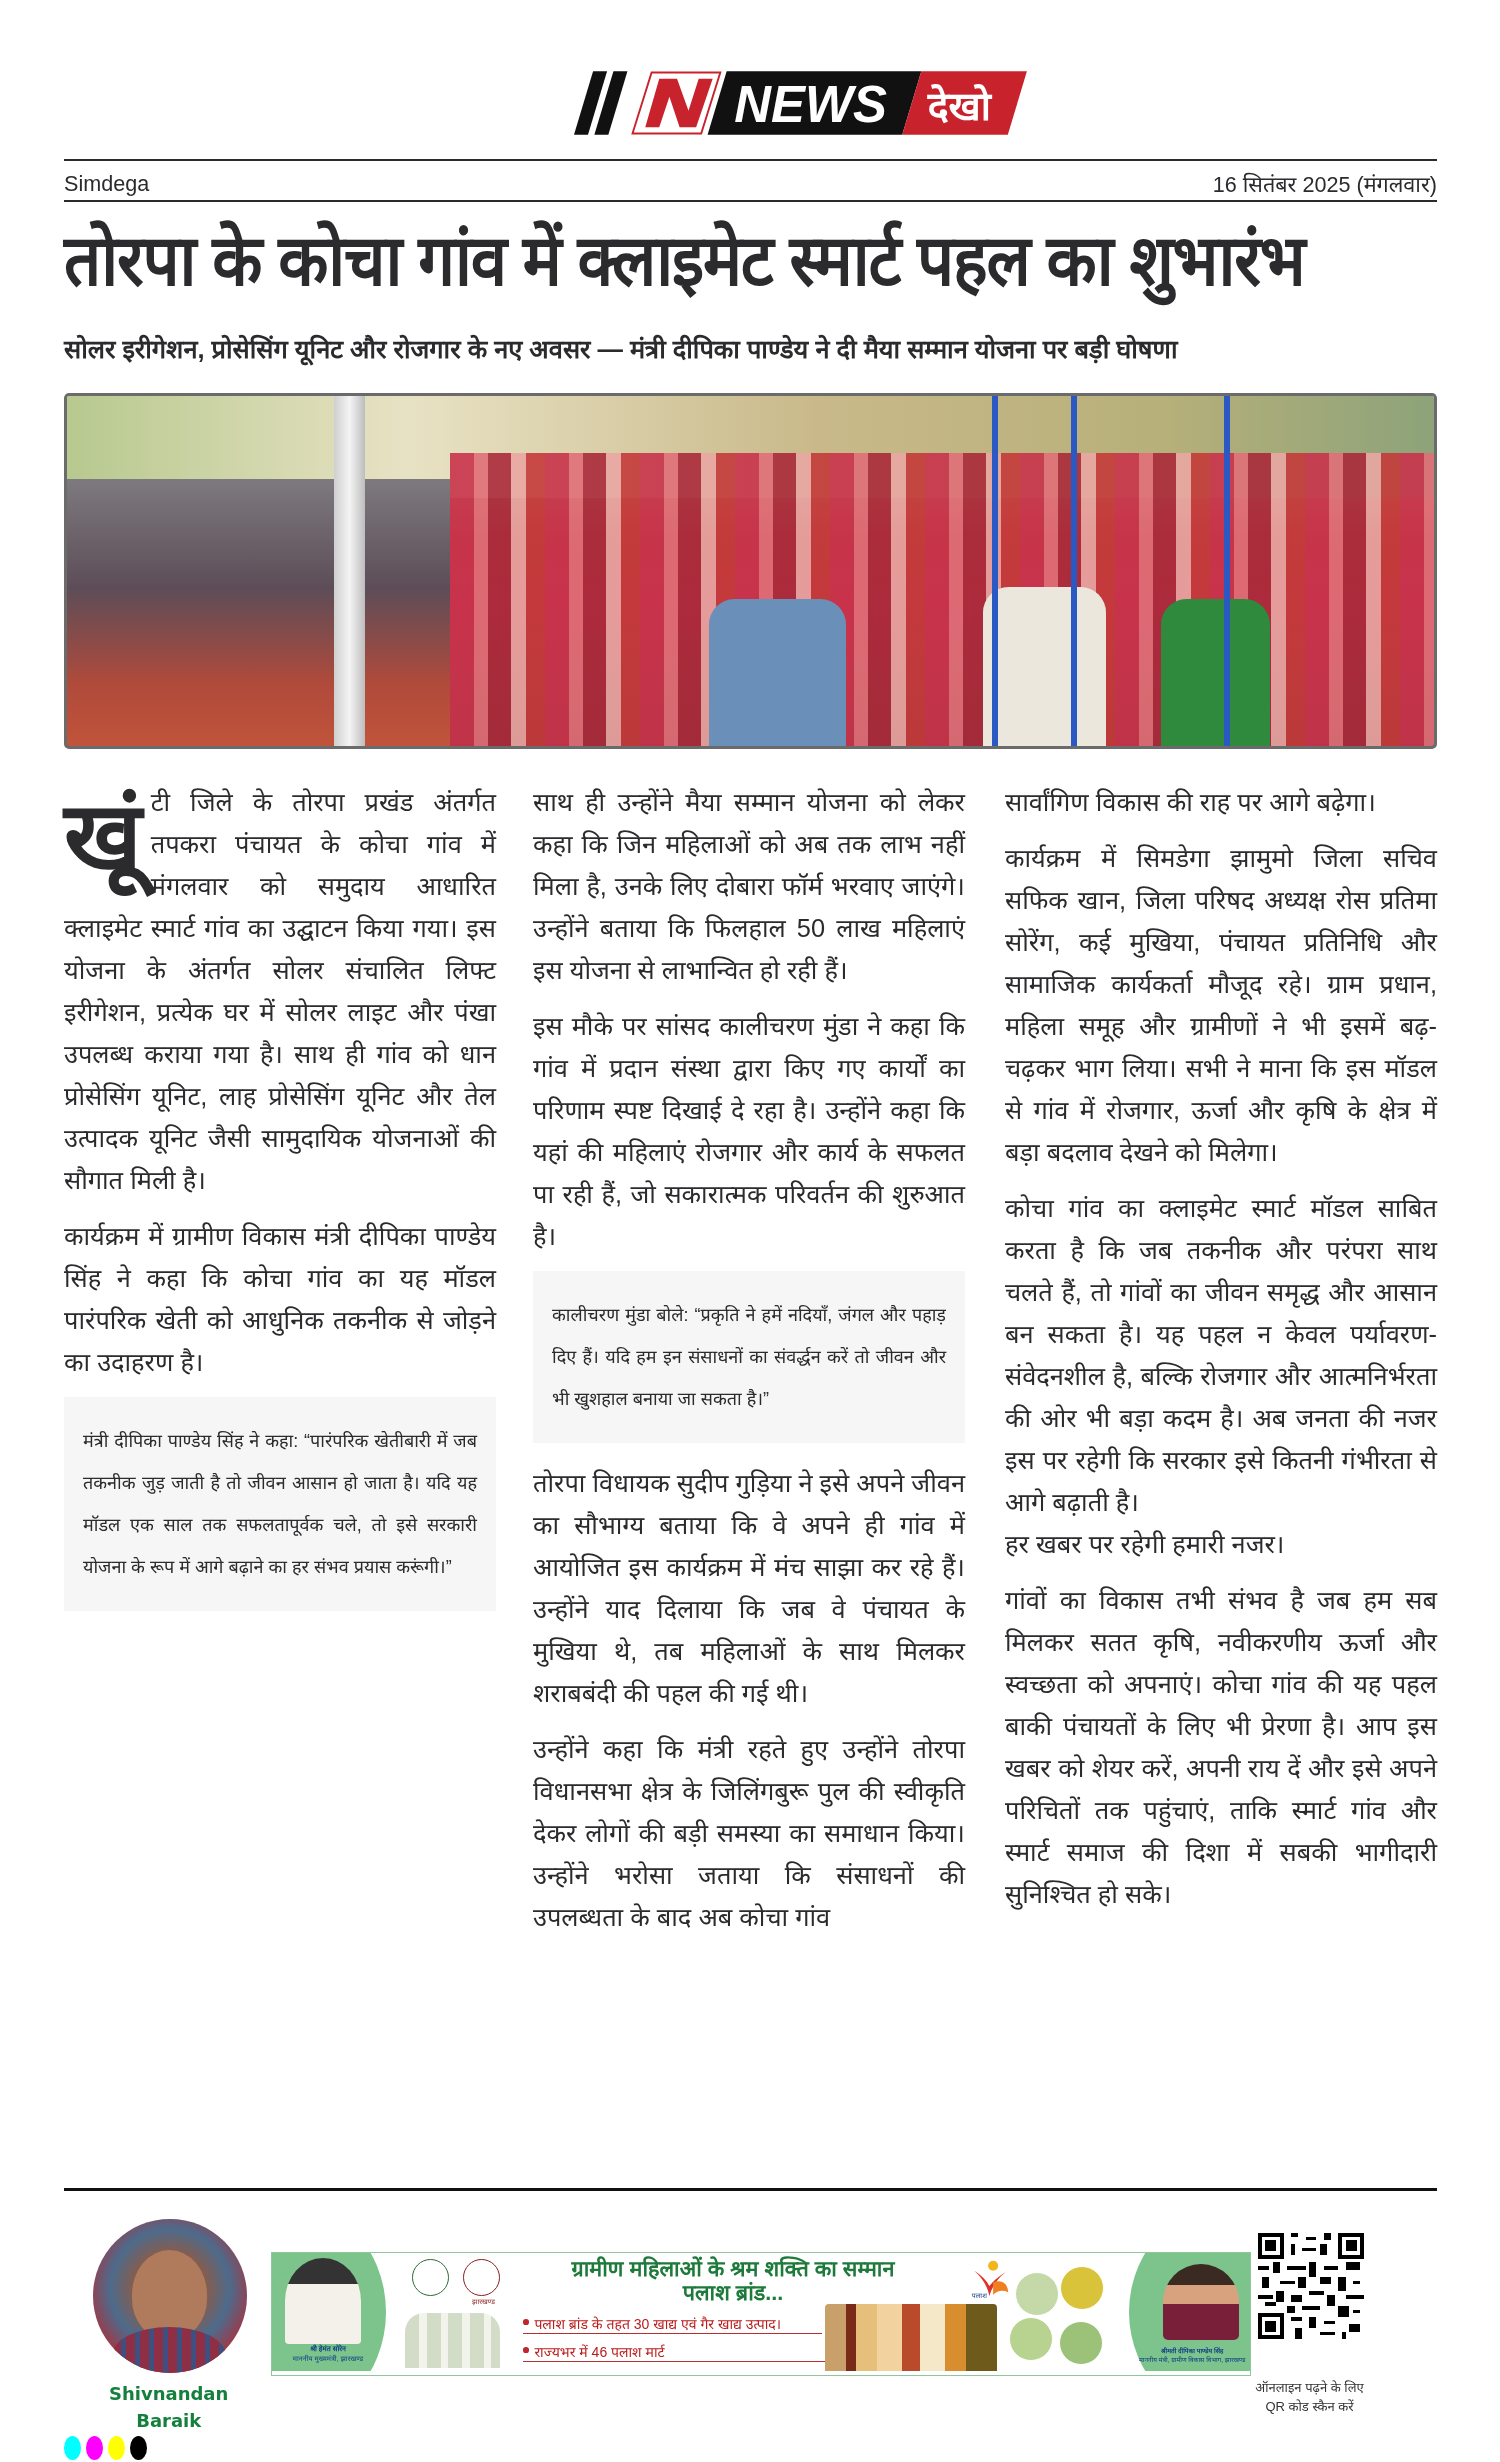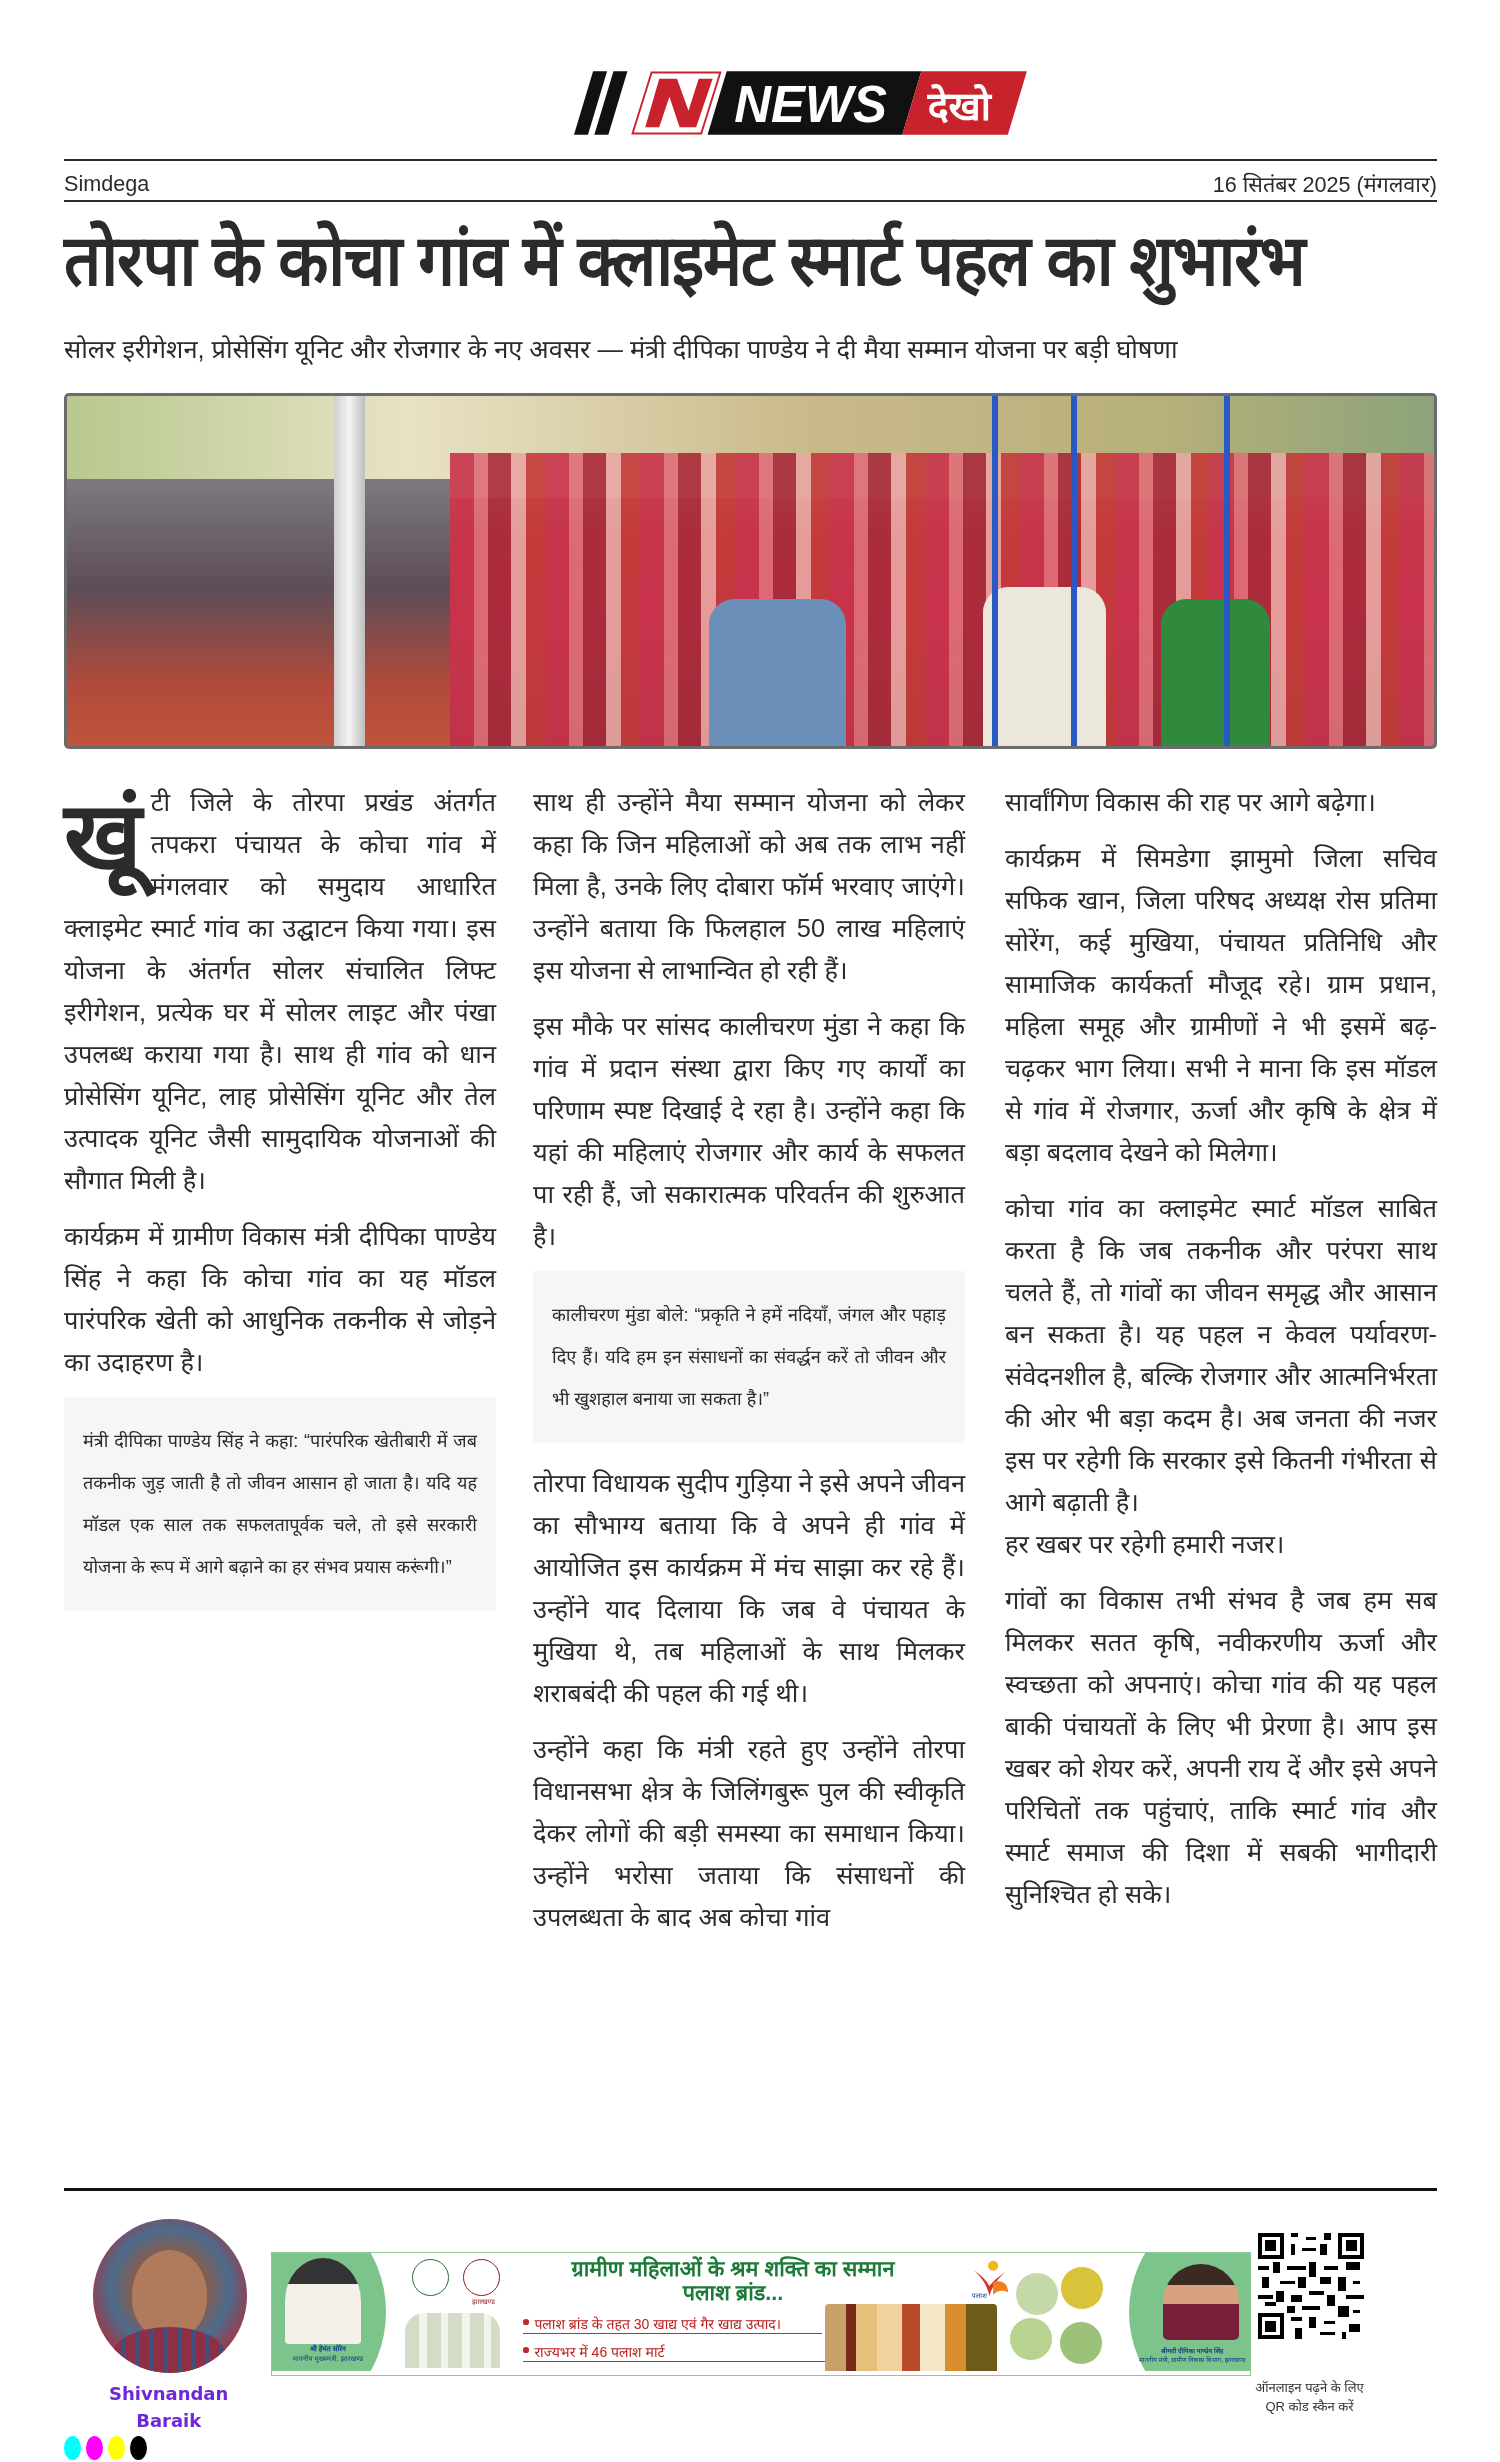--- a/index.html
+++ b/index.html
@@ -18,21 +18,21 @@
   .rule-thin { position: absolute; left: 0; width: 1373px; height: 1.9px; background: #2b2b2e; }
   .dateline { position: absolute; left: 0; top: 167px; width: 1373px; height: 33px;
     display: flex; justify-content: space-between; align-items: center;
     font-family: "Liberation Sans", sans-serif; font-size: 21.6px; color: #2b2b2e; }
 
   
   .headline { position: absolute; left: 0; top: 219px; width: 1373px;
     font-family: "Liberation Sans", sans-serif; font-weight: 700; font-size: 71px;
     line-height: 83px; letter-spacing: -1.3px; color: #2b2b2e; transform: scaleX(0.92); transform-origin: left; white-space: nowrap; }
   .subhead { position: absolute; left: 0; top: 331px; width: 1373px;
-    font-family: "Liberation Sans", sans-serif; font-weight: 400; font-size: 25.4px;
+    font-family: "Liberation Sans", sans-serif; font-weight: 700; font-size: 25.4px;
     color: #2b2b2e; white-space: nowrap; }
 
   
   .photo { position: absolute; left: 0; top: 393px; width: 1373px; height: 356px;
     border: 3.8px solid #6b6b6b; border-radius: 5.1px; overflow: hidden;
     background: linear-gradient(180deg, #d9d3b8 0%, #c9bd8c 18%, #b9413f 40%, #c4304a 60%, #8f3a3a 85%, #6e2f2a 100%); }
   .photo .band { position: absolute; }
   .photo .pole { position: absolute; top: 0; bottom: 0; }
 
   
@@ -44,21 +44,21 @@
   .dropcap { float: left; font-family: "Liberation Sans", sans-serif; font-weight: 700;
     font-size: 95px; line-height: 102px; margin: 3.8px 9px 0 0; color: #2b2b2e; }
   .quote { background: #f6f6f6; padding: 23px 19px; margin: 11.4px 0 19px 0; }
   .quote p { font-size: 18px; line-height: 42px; margin: 0; text-align: justify; }
 
   
   .rule-thick { position: absolute; left: 0; top: 2188px; width: 1373px; height: 3.2px; background: #111; }
   .avatar { position: absolute; left: 29px; top: 2219px; width: 154px; height: 154px; border-radius: 50%;
     background: radial-gradient(circle at 50% 45%, #b88366 0%, #8f5a44 28%, #4d6b8c 52%, #9a3b4a 72%, #6f4a5e 100%); overflow: hidden; }
   .avatar-name { position: absolute; left: 12.7px; top: 2380px; width: 184px; text-align: center;
-    font-family: "DejaVu Sans", sans-serif; font-weight: 700; font-size: 18px; line-height: 27px; color: #6d28d9; }
+    font-family: "DejaVu Sans", sans-serif; font-weight: 700; font-size: 18px; line-height: 27px; color: #15803d; }
   .cmyk { position: absolute; left: 0; top: 2436px; display: flex; gap: 5.1px; }
   .cmyk span { width: 17px; height: 24px; border-radius: 50%; display: block; }
 
   .ad { position: absolute; left: 207px; top: 2252px; width: 980px; height: 124px;
     border: 1.3px solid #8fc79a; background: #ffffff; overflow: hidden; }
   .ad-left { position: absolute; left: 0; top: 0; width: 114px; height: 118px; background: #7cc48b;
     clip-path: ellipse(100% 100% at 0% 50%); }
   .ad-left-person { position: absolute; left: 12.7px; top: 5.1px; width: 76px; height: 86px; background: linear-gradient(#333 0 30%, #f3f1ea 30%); border-radius: 50% 50% 3.8px 3.8px; }
   .ad-left-cap { position: absolute; left: 5.1px; top: 91px; width: 102px; text-align: center;
     font-family: "Liberation Sans", sans-serif; font-size: 7px; line-height: 10.2px; color: #123f86; font-weight: 700; }

